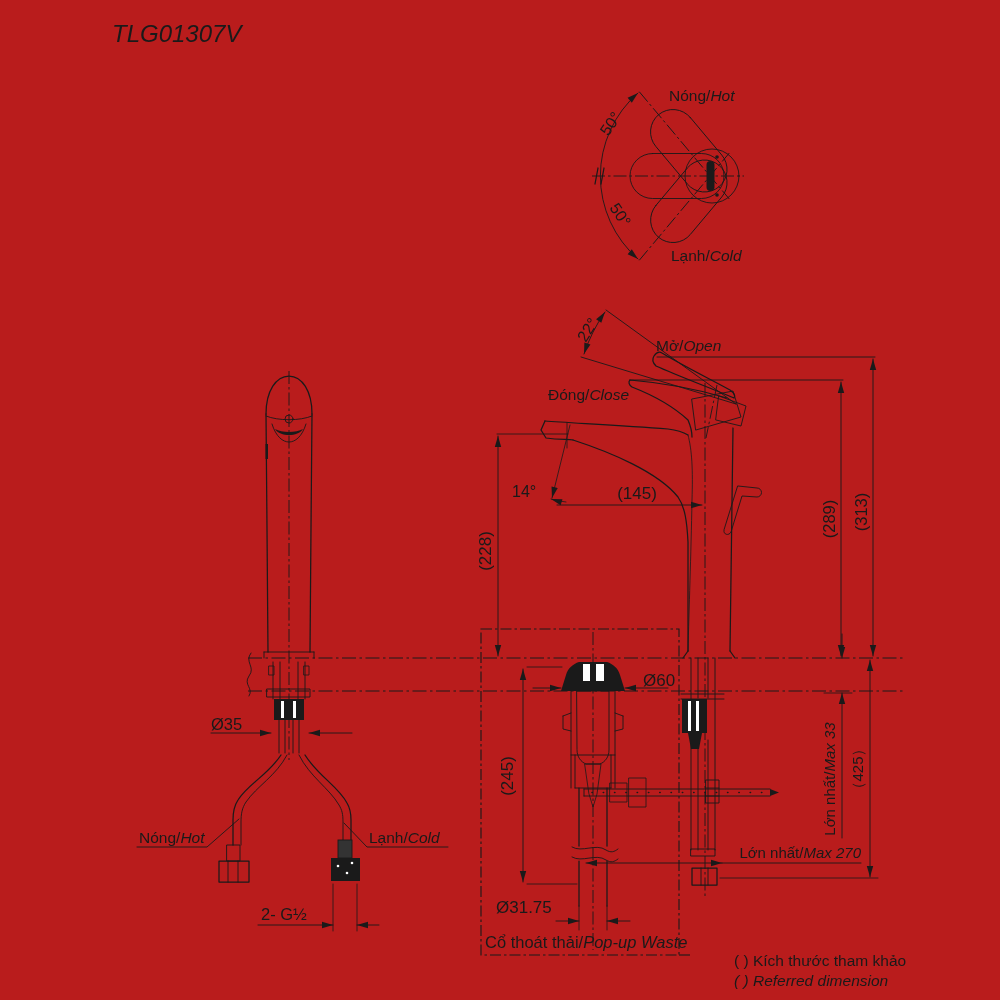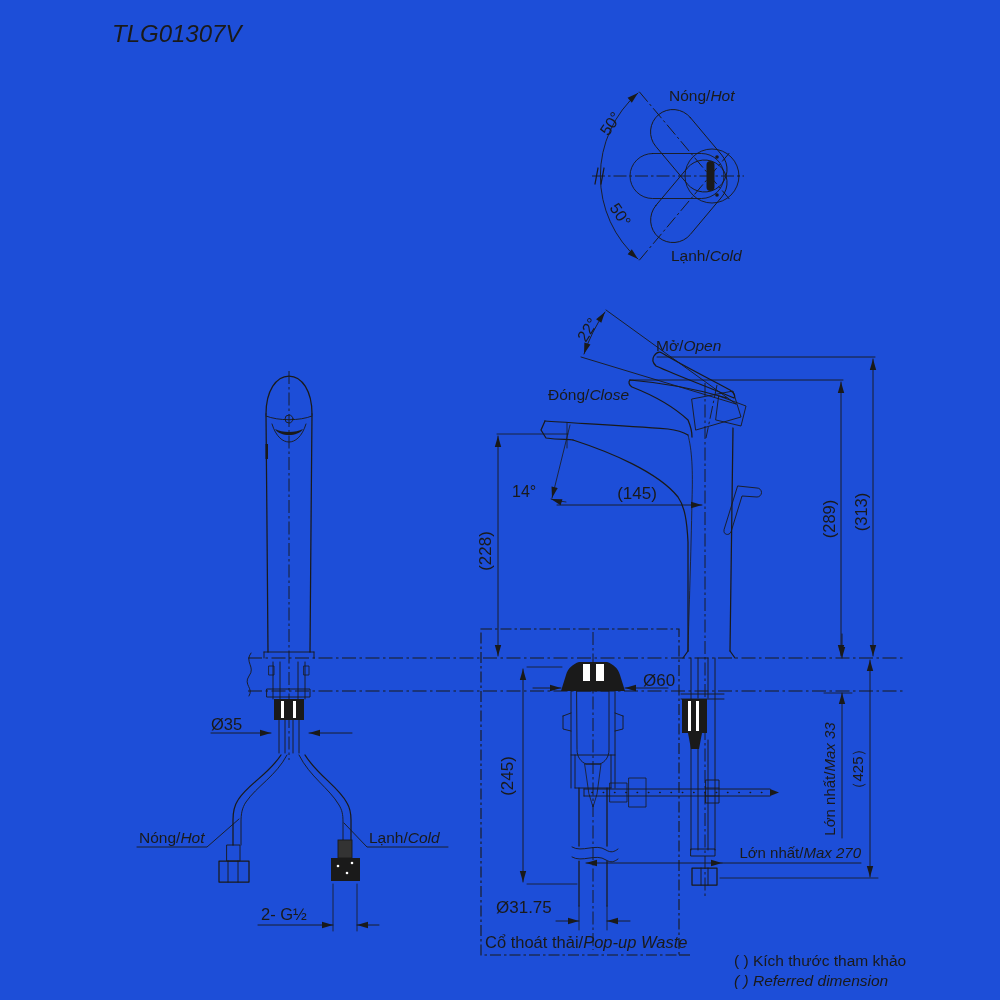--- a/index.html
+++ b/index.html
@@ -1,16 +1,16 @@
 <!DOCTYPE html>
 <html><head>
 <meta charset="utf-8">
 <style>
   html,body{margin:0;padding:0;background:#fff;}
-  .page{position:relative;width:1000px;height:1000px;background:#1d4ed8;overflow:hidden;}
+  .page{position:relative;width:1000px;height:1000px;background:#b91c1c;overflow:hidden;}
   svg{display:block;}
   .ln{fill:none;stroke:#1a1a1a;stroke-width:1.25;stroke-linecap:round;stroke-linejoin:round;}
   .tn{stroke-width:0.9;}
   .xt{stroke-width:0.8;}
   .cl{fill:none;stroke:#1a1a1a;stroke-width:0.9;stroke-dasharray:13 3 2.5 3;}
   .dd{fill:none;stroke:#1a1a1a;stroke-width:1;stroke-dasharray:14 3.5 2.5 3.5;}
   .bx{fill:none;stroke:#1a1a1a;stroke-width:1.1;stroke-dasharray:11 3 2.5 3;}
   .fb{fill:#1a1a1a;stroke:none;}
   .wt{fill:#ffffff;stroke:none;}
   .dot{stroke:#1a1a1a;stroke-width:1.6;stroke-dasharray:0.3 11;stroke-linecap:round;fill:none;}

